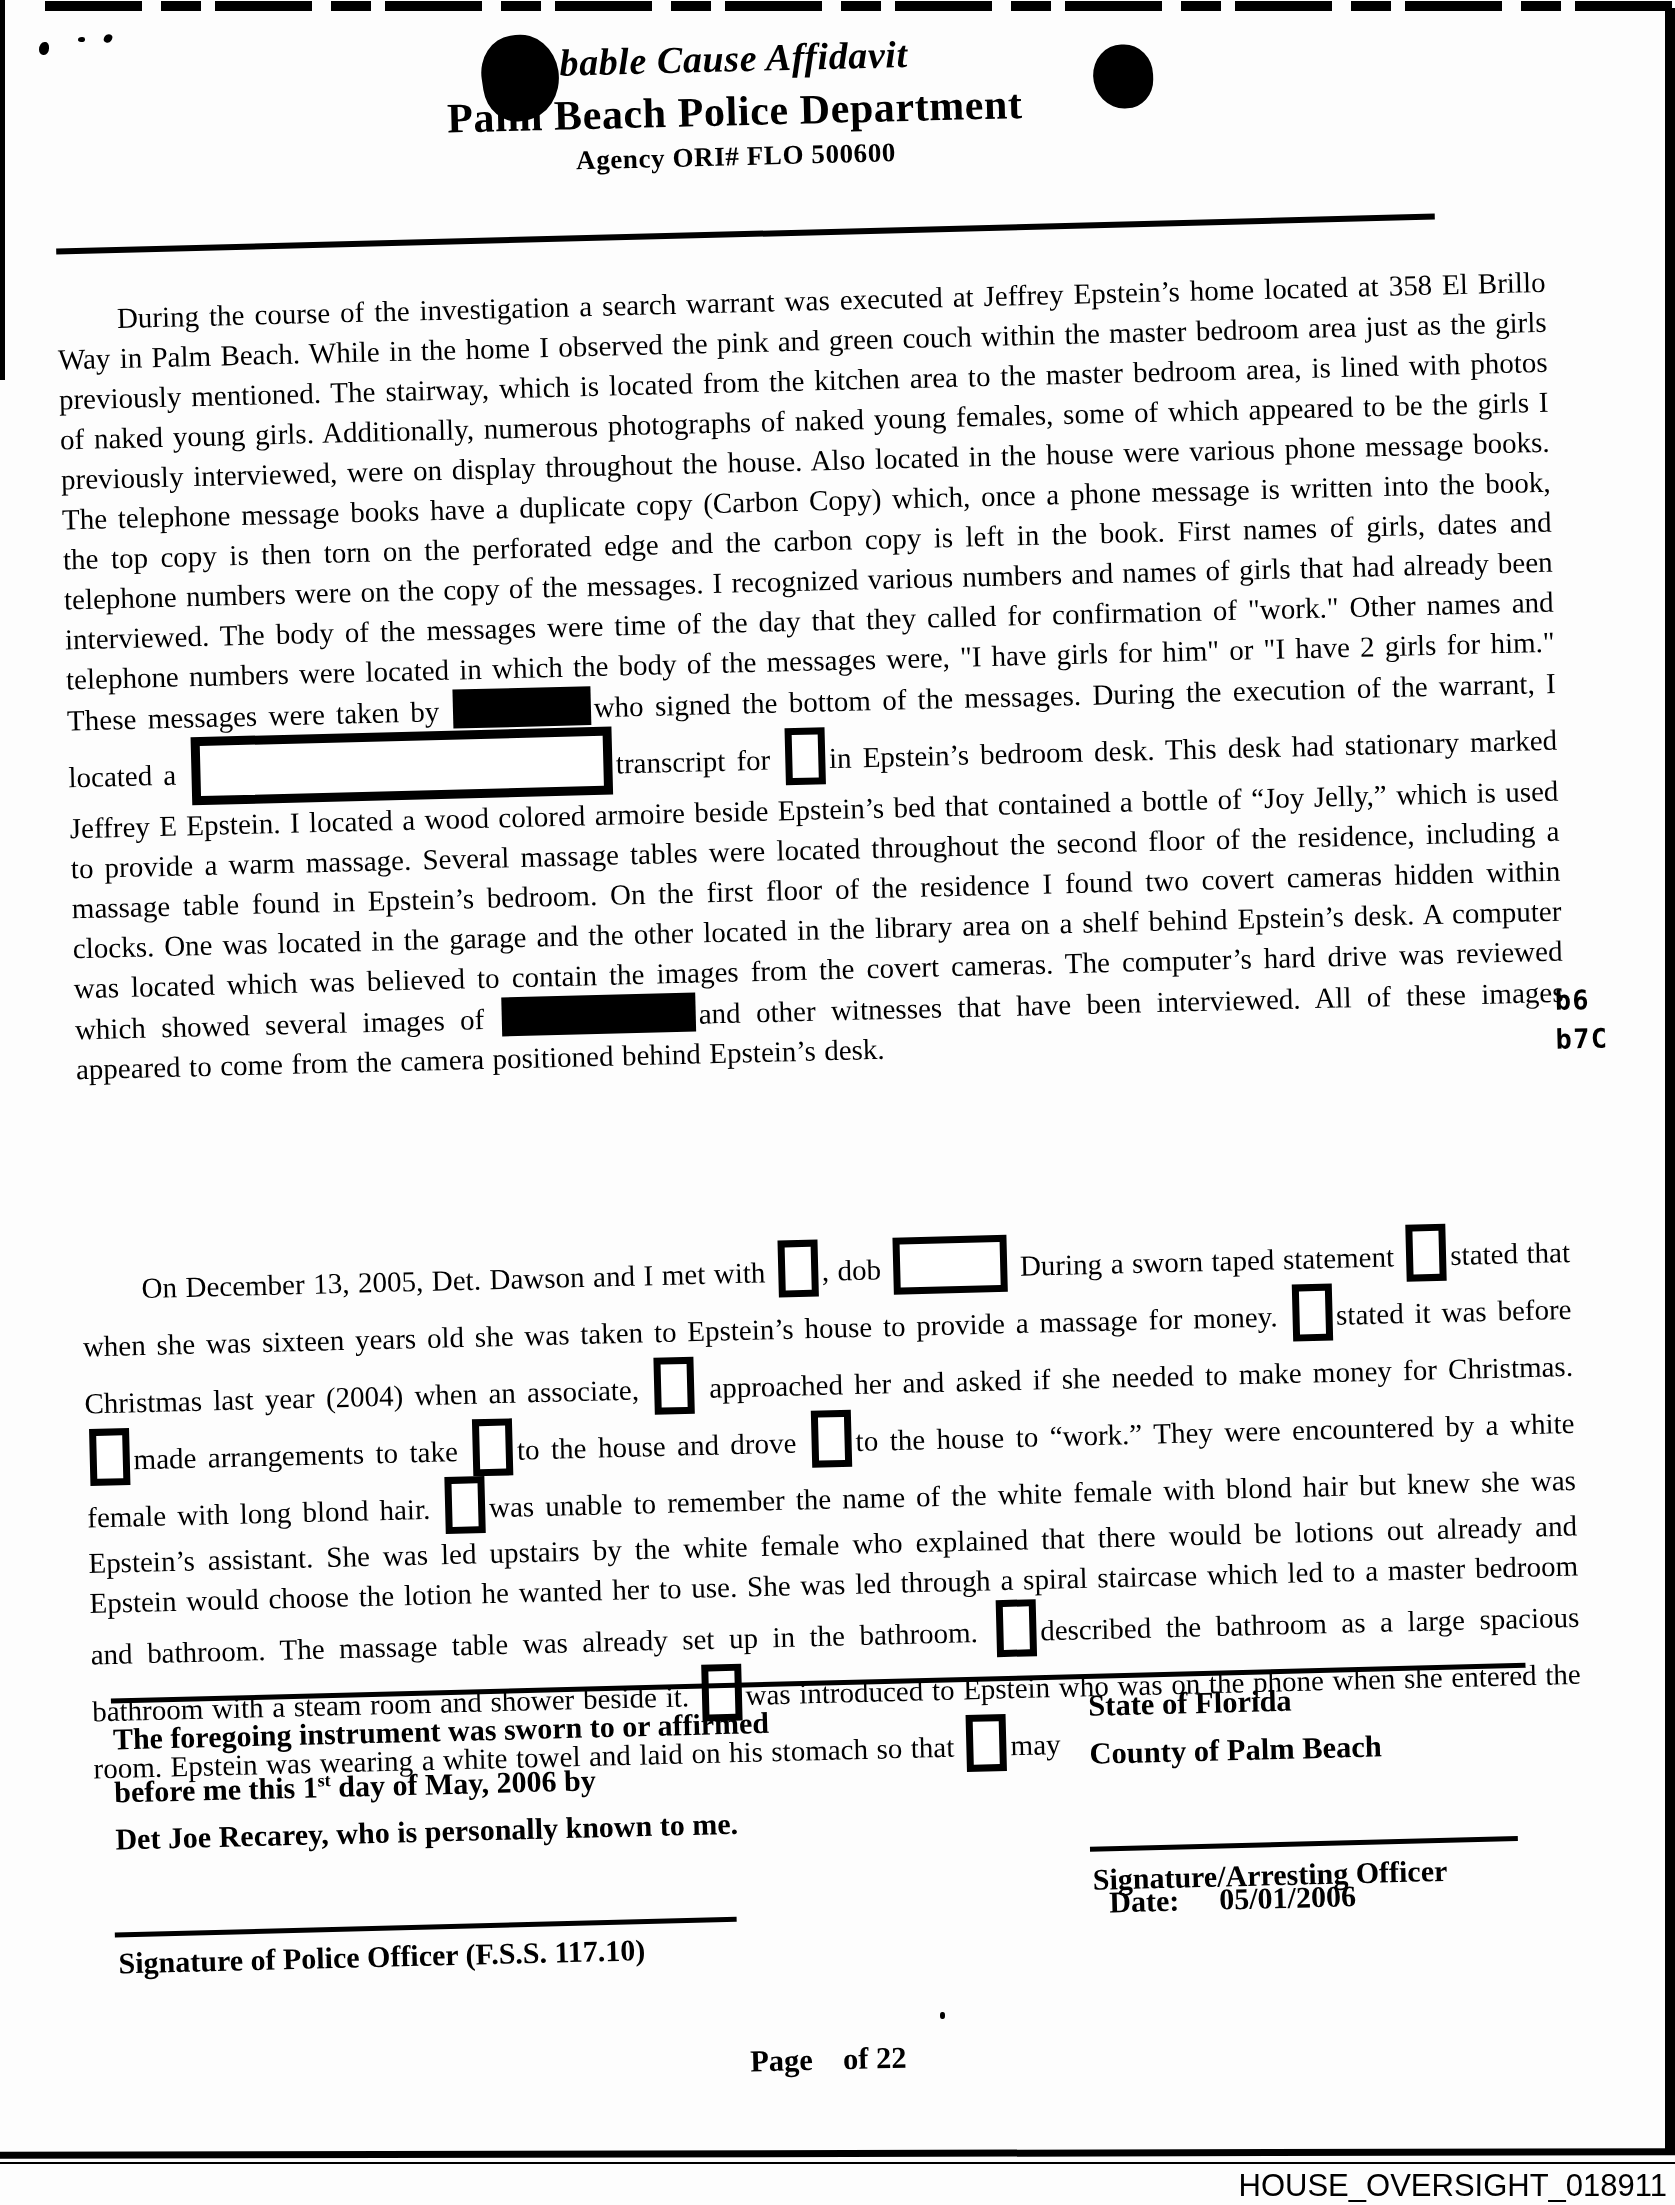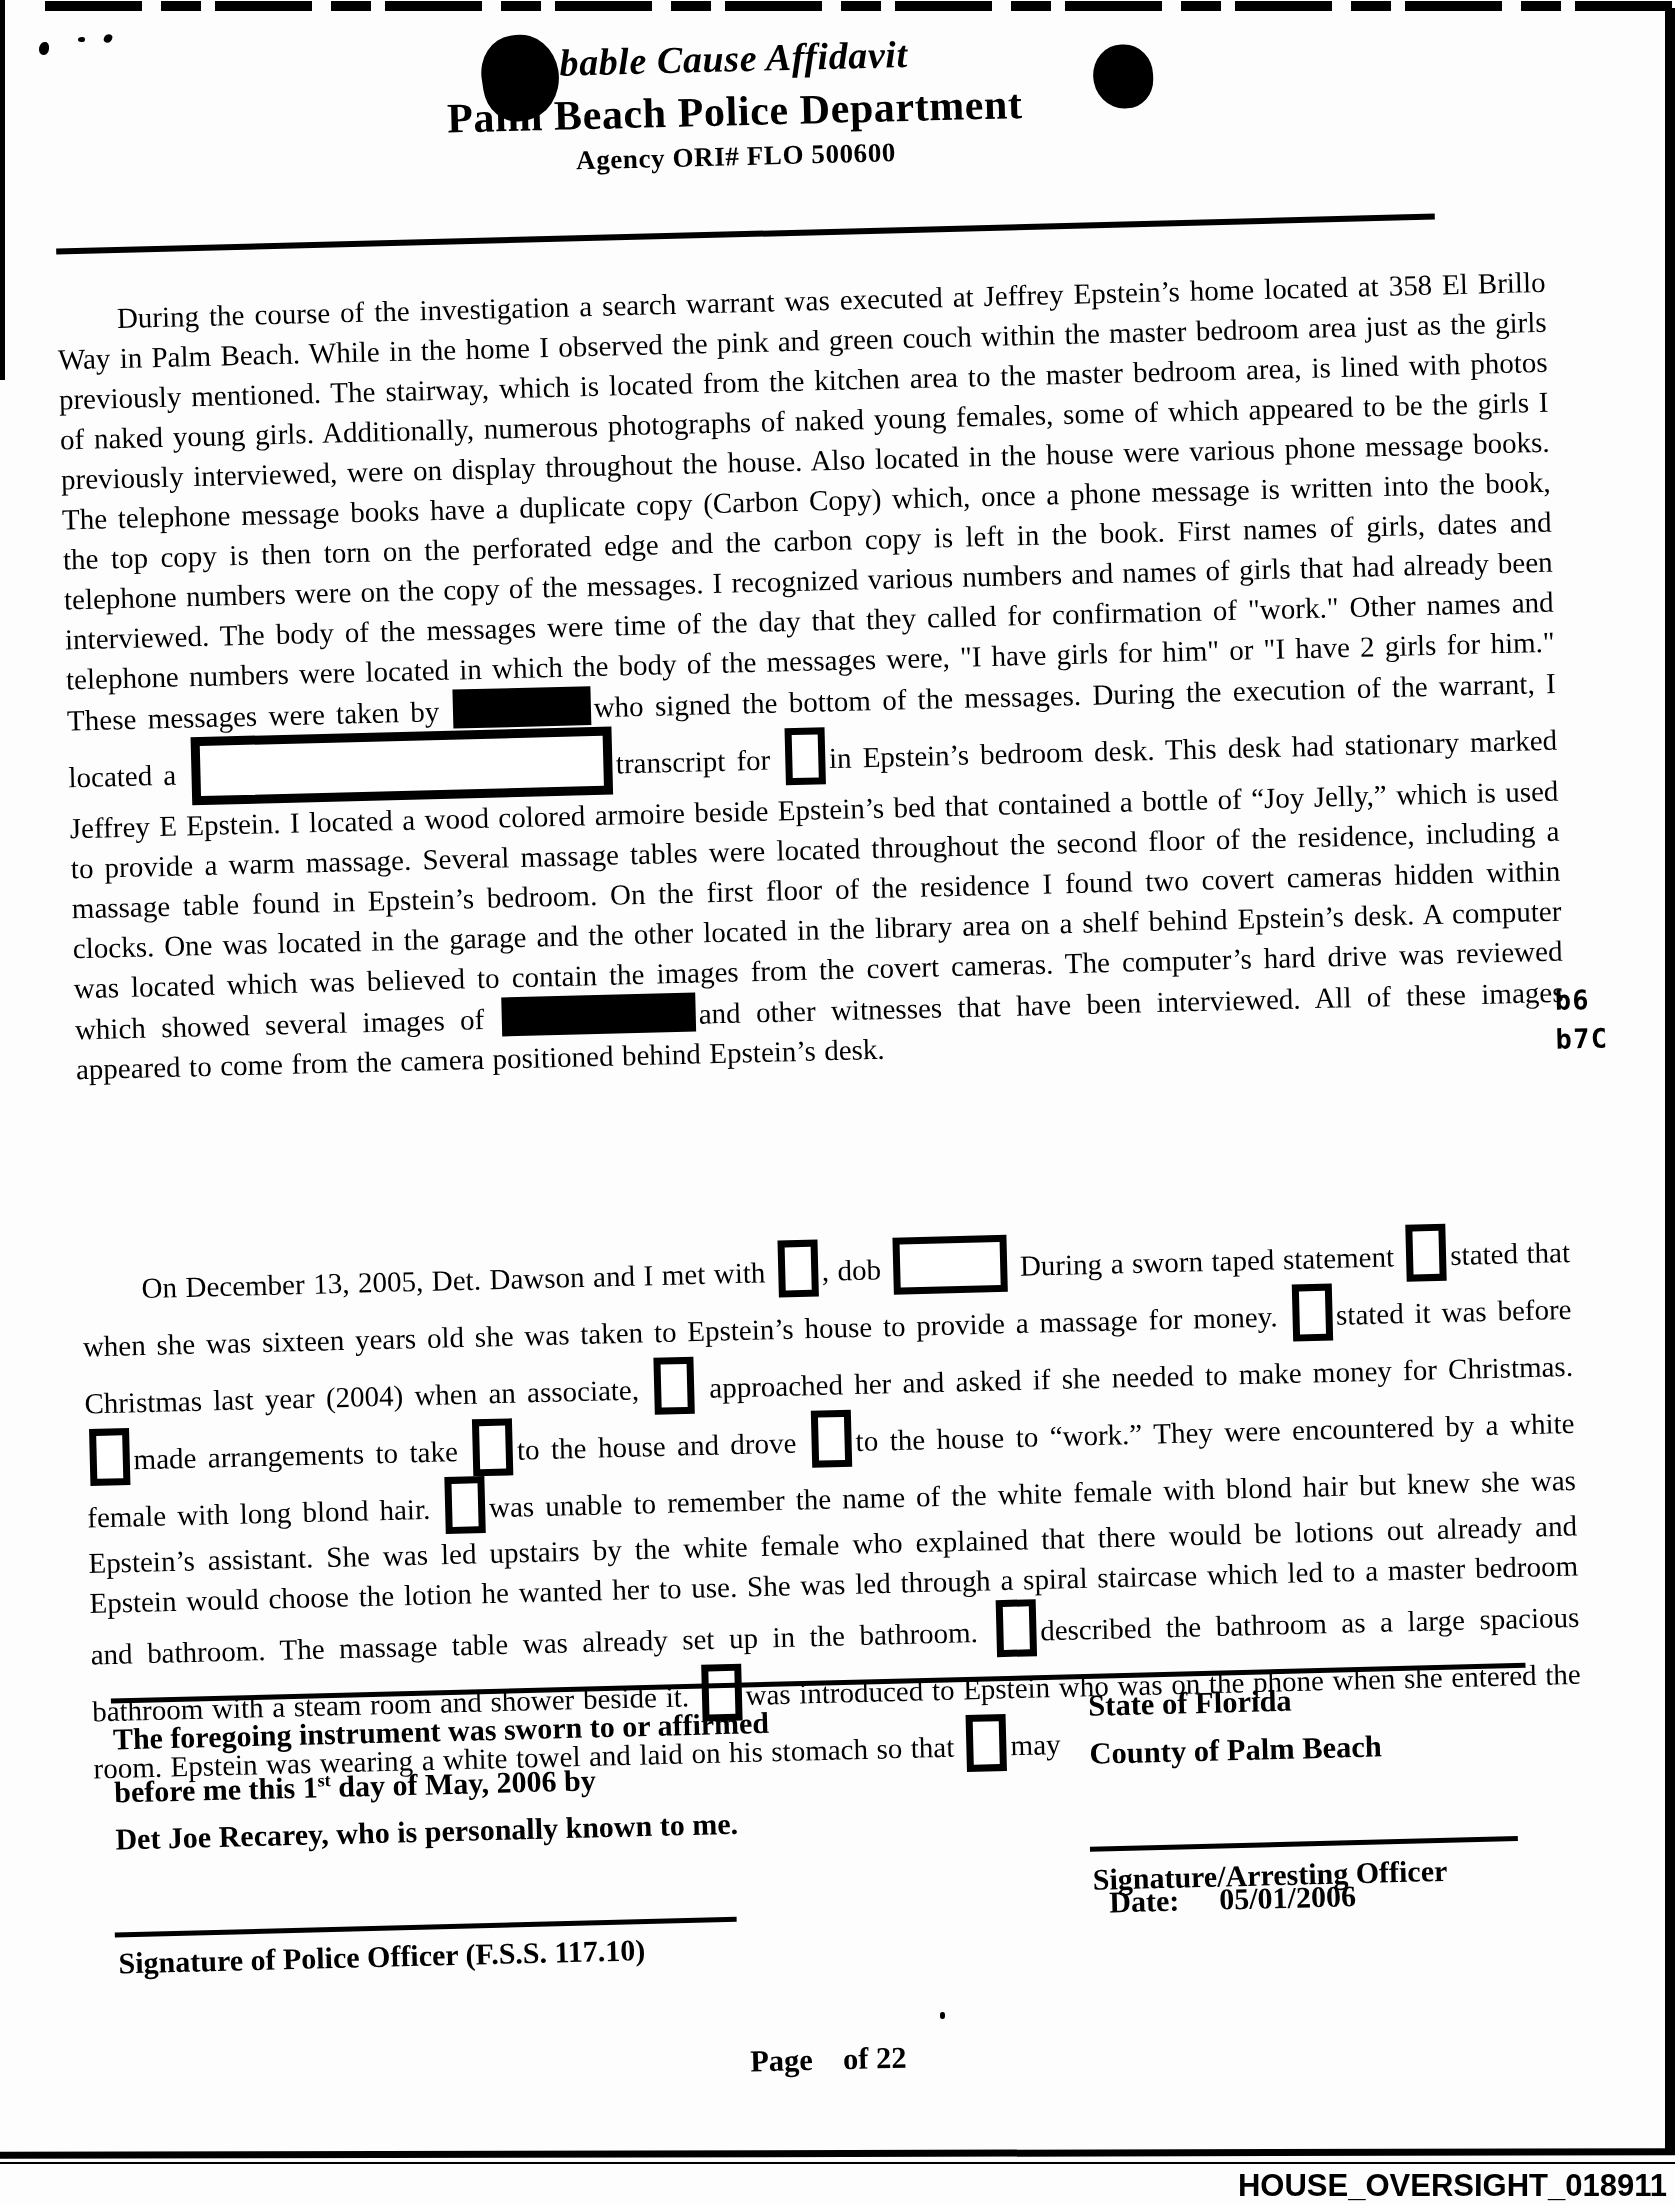--- a/index.html
+++ b/index.html
@@ -70,21 +70,21 @@
   .date-row .val{margin-left:40px;}
   .police-rule{position:absolute;left:94px;top:1914px;width:622px;height:5.2px;background:#000;}
   .police-label{position:absolute;left:97px;top:1928px;font-size:30px;font-weight:bold;}
   .page-row{position:absolute;left:726px;top:2042px;font-size:30.5px;font-weight:bold;}
   .page-row .of{margin-left:30px;}
 
   
   .bates{
     position:absolute;right:9px;top:2168px;
     font-family:"Liberation Sans","DejaVu Sans",sans-serif;
-    font-size:31px;color:#000;letter-spacing:0px;font-weight:bold;
+    font-size:31px;color:#000;letter-spacing:0px;
   }
 </style>
 </head>
 <body>
 
 <div class="page">
 
   <div class="top-edge"></div>
   <div class="left-edge"></div>
   <div class="right-edge"></div>

